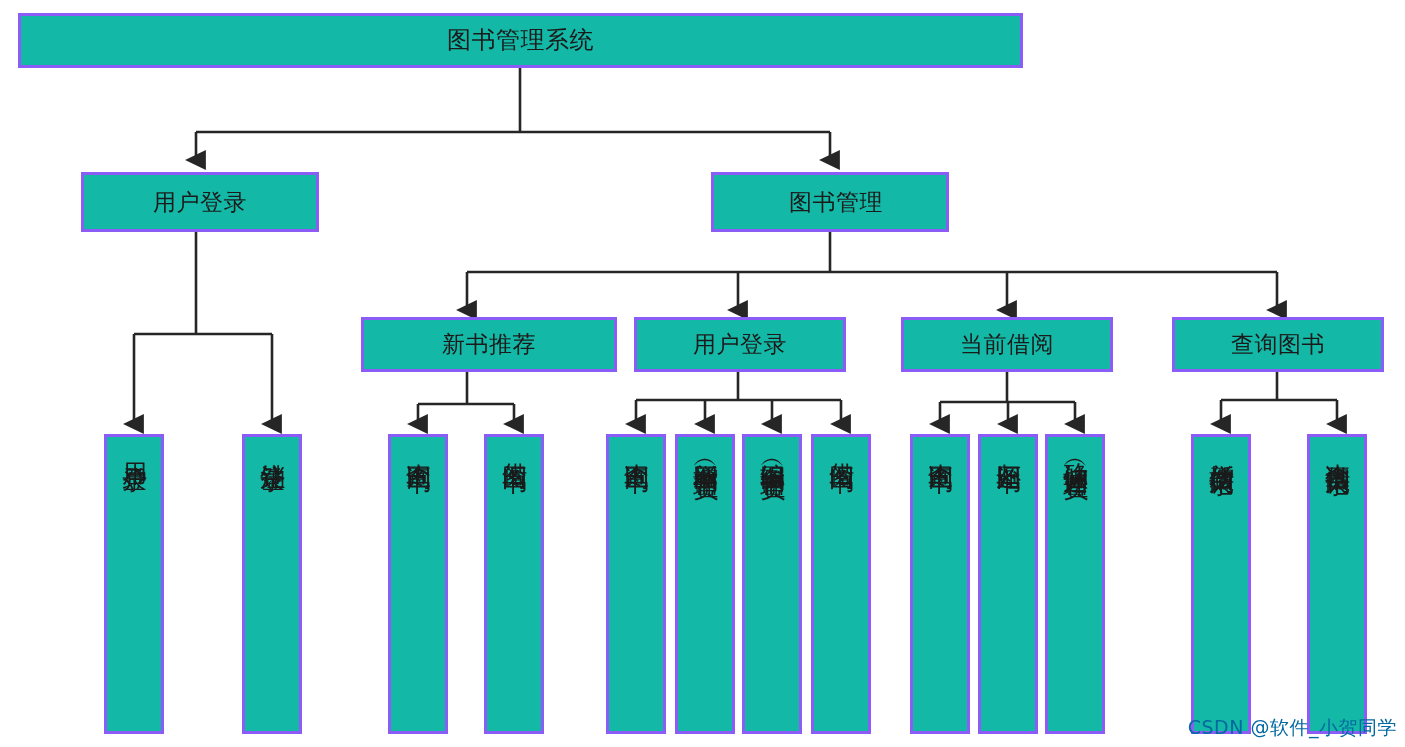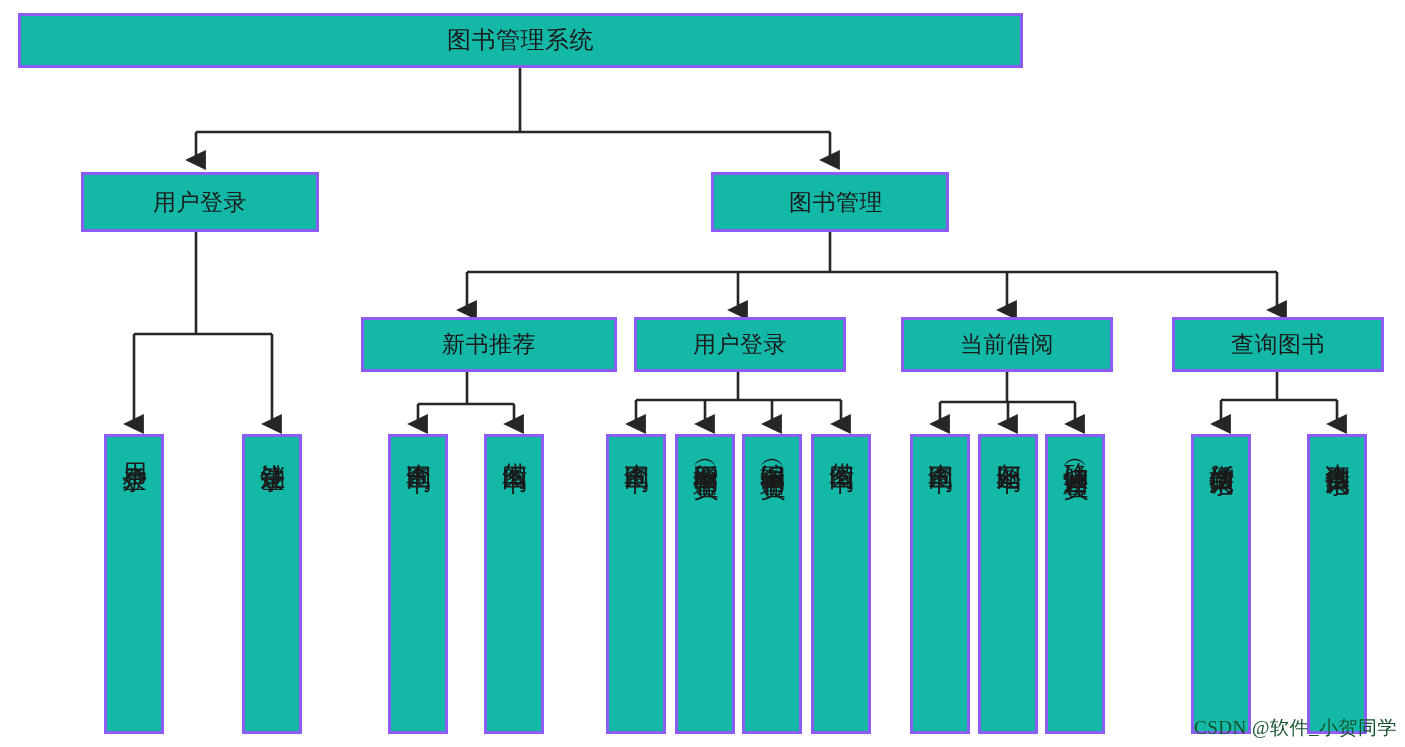--- a/index.html
+++ b/index.html
@@ -59,25 +59,24 @@
     letter-spacing: 2px;
   }
   .node-title .node-label {
     font-size: 24px;
   }
   #watermark {
     position: absolute;
     right: 8px;
     bottom: 6px;
     font-size: 19px;
-    color: #14532d;
+    color: #0369a1;
     letter-spacing: 0.5px;
     user-select: none;
     white-space: pre;
-    font-family: Liberation Serif, serif;
   }
 </style>
 </head>
 <body>
 
 <div id="diagram-root">
 
   <svg id="connector-layer" viewBox="0 0 1405 747" xmlns="http://www.w3.org/2000/svg">
     <defs>
       <marker id="arrow" markerWidth="9" markerHeight="9" refX="4.4" refY="4.4" orient="auto" markerUnits="strokeWidth">

